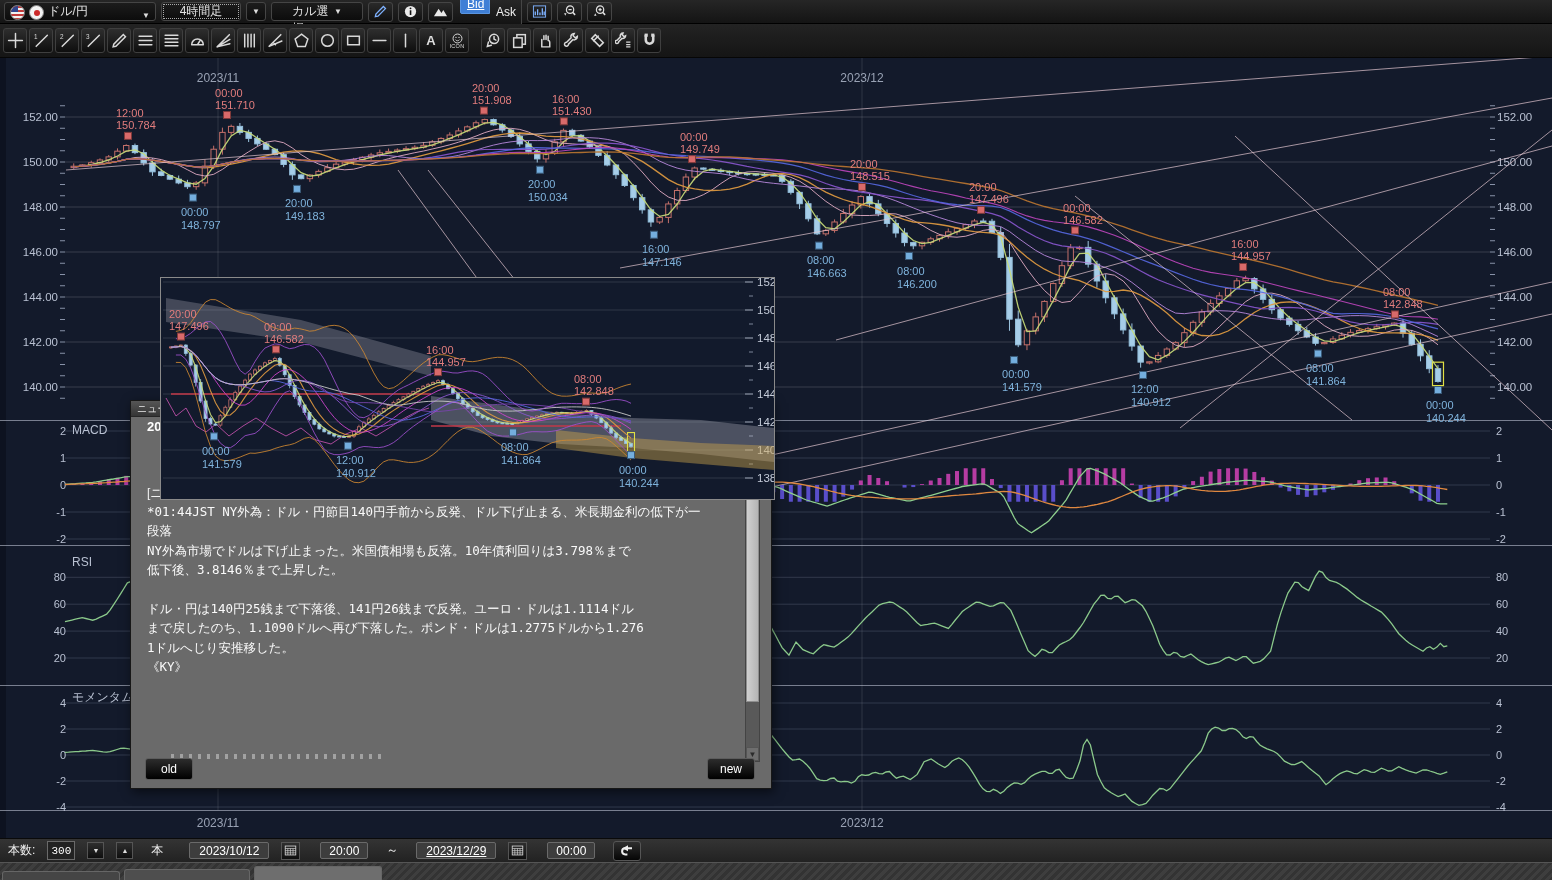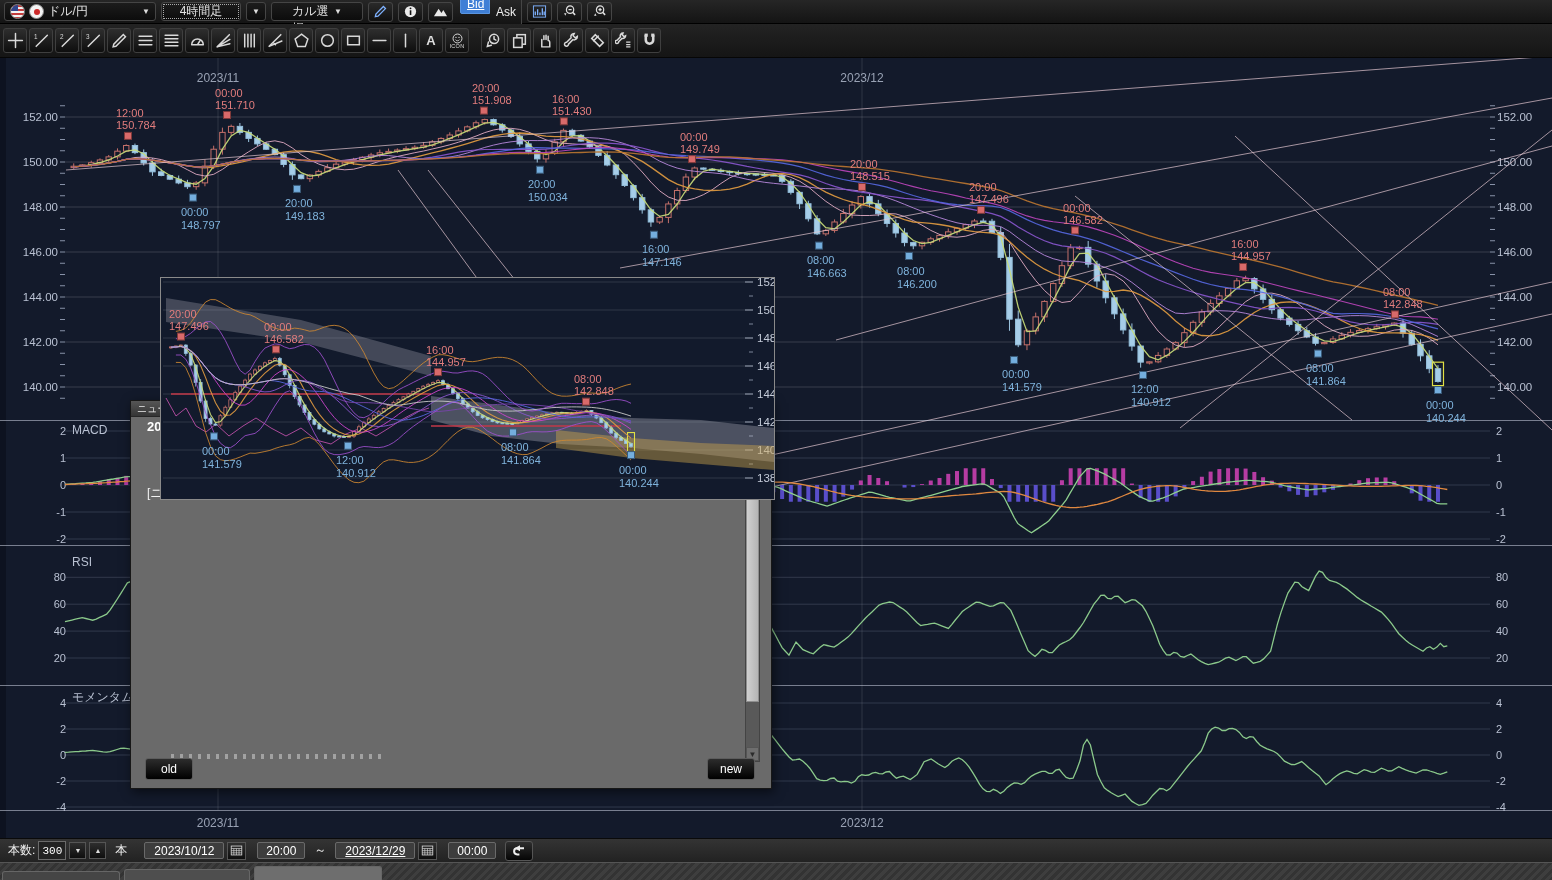--- a/index.html
+++ b/index.html
@@ -3,21 +3,21 @@
 <meta charset="utf-8">
 <style>
   html,body{margin:0;padding:0;background:#10182a;width:1552px;height:880px;overflow:hidden;
     font-family:"Liberation Sans","DejaVu Sans",sans-serif;}
   #app{position:relative;width:1552px;height:880px;background:#131a2b;}
   
   .tb1{position:absolute;left:0;top:0;width:1552px;height:24px;background:linear-gradient(#262626,#141414);
     border-bottom:1px solid #000;display:flex;align-items:center;gap:5px;padding-left:4px;box-sizing:border-box;z-index:10;}
   .box{background:linear-gradient(#1c1c1c,#0c0c0c);border:1px solid #454545;border-radius:3px;color:#e4e4e4;
     font-size:12px;display:flex;align-items:center;height:19px;box-sizing:border-box;}
-  .pairbox{width:152px;padding:0 5px;gap:4px;}
+  .pairbox{width:152px;padding:0 5px;gap:4px;align-items:flex-end;}
   .pairbox .plabel{flex:1;}
   .flag{width:13px;height:13px;border-radius:50%;border:1px solid #888;display:inline-block;position:relative;overflow:hidden;}
   .flag.us{background:repeating-linear-gradient(180deg,#c23b3b 0 2px,#f2f2f2 2px 4px);}
   .flag.us::after{content:"";position:absolute;left:0;top:0;width:7px;height:6px;background:#30458c;}
   .flag.jp{background:#f4f4f4;}
   .flag.jp::after{content:"";position:absolute;left:3.5px;top:3.5px;width:6px;height:6px;border-radius:50%;background:#cc2a2a;}
   .chev{font-size:8px;color:#ddd;}
   .tfbox{width:80px;justify-content:center;outline:1px dotted #aaa;outline-offset:-3px;}
   .sqbtn{width:20px;justify-content:center;}
   .techbox{width:92px;justify-content:space-between;padding:0 20px;}
@@ -56,21 +56,21 @@
     background:repeating-linear-gradient(90deg,#cfcfcf 0 3px,transparent 3px 9px);opacity:.55;}
   .nbtn{position:absolute;bottom:8px;width:48px;height:22px;background:linear-gradient(#2c2c2c,#000);
     border:1px solid #5c5c5c;border-radius:3px;color:#fff;font-size:12px;}
   .nbtn.old{left:14px;} .nbtn.new{right:16px;}
   .scroll{position:absolute;right:11px;top:15px;width:15px;height:346px;background:#595959;border:1px solid #444;box-sizing:border-box;}
   .thumb{position:absolute;left:0;top:0;width:13px;height:285px;background:linear-gradient(90deg,#d0d0d0,#b5b5b5);border:1px solid #8f8f8f;box-sizing:border-box;}
   .sarrow{position:absolute;left:0;bottom:0;width:13px;height:14px;background:#6e6e6e;border:1px solid #555;box-sizing:border-box;
     color:#2b2b2b;font-size:8px;text-align:center;line-height:13px;}
   
   .bbar{position:absolute;left:0;top:838px;width:1552px;height:24px;background:linear-gradient(#343434,#222);
-    border-top:1px solid #0a0a0a;display:flex;align-items:center;gap:3px;padding-left:8px;box-sizing:border-box;z-index:10;
+    border-top:1px solid #0a0a0a;display:flex;align-items:center;gap:12px;padding-left:8px;box-sizing:border-box;z-index:10;
     color:#f0f0f0;font-size:12px;}
   .field{background:#3d3d3d;border:1px solid #6a6a6a;border-radius:2px;color:#fff;font-size:12px;height:17px;
     display:flex;align-items:center;justify-content:center;box-sizing:border-box;}
   .spin{width:26px;height:17px;border:1px solid #6a6a6a;background:#222;color:#fff;font-size:11px;display:flex;align-items:center;justify-content:center;font-family:Liberation Mono, monospace;}
   .spbtn{width:17px;height:17px;background:linear-gradient(#2e2e2e,#0e0e0e);border:1px solid #555;color:#ddd;font-size:7px;
     display:flex;align-items:center;justify-content:center;padding:0;}
   .cal{width:19px;height:18px;background:linear-gradient(#2e2e2e,#0e0e0e);border:1px solid #555;display:flex;align-items:center;justify-content:center;padding:0;}
   .cal svg{width:13px;height:13px;}
   .rbtn{width:28px;height:20px;background:linear-gradient(#2e2e2e,#050505);border:1px solid #555;border-radius:3px;
     display:flex;align-items:center;justify-content:center;padding:0;margin-left:6px;}
@@ -1237,20 +1237,29 @@
         <rect x="466.5" y="173.584" width="7" height="7" fill="#74aede" stroke="#3a5a78"></rect>
         <text x="458" y="195.584" font-size="11" font-family="&quot;Liberation Sans&quot;,sans-serif" fill="#7fb3dc">00:00</text>
         <text x="458" y="208.584" font-size="11" font-family="&quot;Liberation Sans&quot;,sans-serif" fill="#7fb3dc">140.244</text>
       </svg>
 </div>
 
 <div id="news">
   <div class="ntitle">ニュース</div>
   <div class="nhead">20</div>
   <div class="ntag">[ニ</div>
+  <div class="nbody">*01:44JST NY外為：ドル・円節目140円手前から反発、ドル下げ止まる、米長期金利の低下が一
+段落
+NY外為市場でドルは下げ止まった。米国債相場も反落。10年債利回りは3.798％まで
+低下後、3.8146％まで上昇した。
+
+ドル・円は140円25銭まで下落後、141円26銭まで反発。ユーロ・ドルは1.1114ドル
+まで戻したのち、1.1090ドルへ再び下落した。ポンド・ドルは1.2775ドルから1.276
+1ドルへじり安推移した。
+《KY》</div>
   <div class="nclip"></div>
   <div class="scroll">
     <div class="thumb"></div>
     <div class="sarrow">▼</div>
   </div>
   <button class="nbtn old">old</button>
   <button class="nbtn new">new</button>
 </div>
 
 <div class="bbar">

